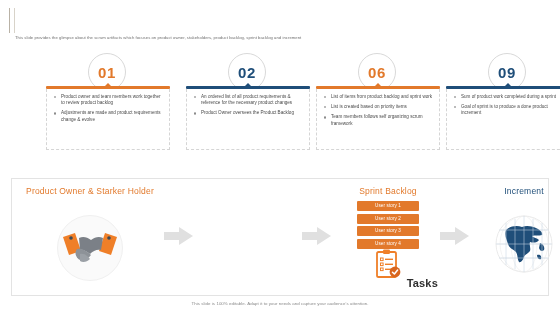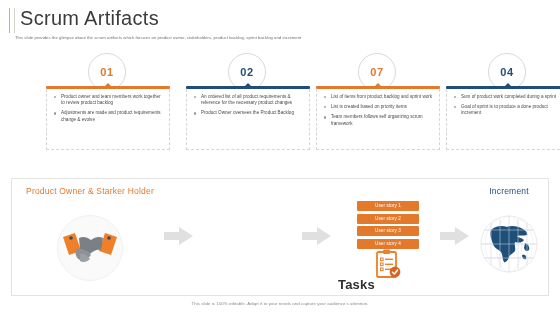--- a/index.html
+++ b/index.html
@@ -27,21 +27,21 @@
     font-size:4.2px;line-height:6px;color:#6f6f6f;letter-spacing:0.05px;
     white-space:nowrap;
   }
   
   .steps{position:absolute;left:0;top:50px;width:560px;height:104px;}
   .step{position:absolute;top:0;width:124px;}
   .step-circle{
     position:absolute;top:3px;left:42px;width:38px;height:38px;border-radius:50%;
     border:1px solid #d9d9d9;background:#fff;box-sizing:border-box;
     display:flex;align-items:center;justify-content:center;
-    font-size:11px;font-weight:600;letter-spacing:0.6px;
+    font-size:15px;font-weight:600;letter-spacing:0.6px;
   }
   .step-bar{
     position:absolute;top:36px;left:0;width:124px;height:3px;border-radius:1px;
   }
   .step-bar:after{
     content:"";position:absolute;left:59px;top:-3px;
     border-left:3px solid transparent;border-right:3px solid transparent;
     border-bottom:3px solid currentColor;
   }
   .step-box{
@@ -83,34 +83,33 @@
   }
   .stories{position:absolute;top:22px;left:0;width:100%;}
   .arrow{position:absolute;top:48px;width:30px;height:18px;}
   .arrow .shaft{position:absolute;left:0;top:5px;width:17px;height:8px;background:#e0e0e0;}
   .arrow .headp{
     position:absolute;left:15px;top:0;width:0;height:0;
     border-top:9px solid transparent;border-bottom:9px solid transparent;
     border-left:14px solid #e0e0e0;
   }
   .tasks-label{
-    position:absolute;top:98px;width:100%;text-align:left;
-    font-size:13px;font-weight:700;color:#2f2f2f;letter-spacing:0.2px;
+    position:absolute;top:98px;width:100%;text-align:right;
+    font-size:11px;font-weight:700;color:#2f2f2f;letter-spacing:0.2px;
   }
   .footer{
     position:absolute;left:0;top:301px;width:560px;text-align:center;
     font-size:4.4px;color:#8a8a8a;letter-spacing:0.05px;
   }
 </style>
 </head>
 <body>
 
 <div class="header">
   <div class="title-accent"></div>
-  <div class="page-title">Scrum Artifacts</div>
   <div class="page-subtitle">This slide provides the glimpse about the scrum artifacts which focuses on product owner, stakeholders, product backlog, sprint backlog and increment</div>
 </div>
 
 <div class="steps">
 
   <div class="step" style="left:46px">
     <div class="step-circle c-orange">01</div>
     <div class="step-bar bg-orange c-orange"></div>
     <div class="step-box">
       <div class="bullet">Product owner and team members work together to review product backlog</div>
@@ -121,31 +120,31 @@
   <div class="step" style="left:186px">
     <div class="step-circle c-blue">02</div>
     <div class="step-bar bg-blue c-blue"></div>
     <div class="step-box">
       <div class="bullet">An ordered list of all product requirements &amp; reference for the necessary product changes</div>
       <div class="bullet">Product Owner oversees the Product Backlog</div>
     </div>
   </div>
 
   <div class="step" style="left:316px">
-    <div class="step-circle c-orange">07</div>
+    <div class="step-circle c-orange">06</div>
     <div class="step-bar bg-orange c-orange"></div>
     <div class="step-box">
       <div class="bullet">List of items from product backlog and sprint work</div>
       <div class="bullet">List is created based on priority items</div>
       <div class="bullet">Team members follows self organizing scrum framework</div>
     </div>
   </div>
 
   <div class="step" style="left:446px">
-    <div class="step-circle c-blue">04</div>
+    <div class="step-circle c-blue">09</div>
     <div class="step-bar bg-blue c-blue"></div>
     <div class="step-box">
       <div class="bullet">Sum of product work completed during a sprint</div>
       <div class="bullet">Goal of sprint is to produce a done product increment</div>
     </div>
   </div>
 
 </div>
 
 <div class="flow">
@@ -171,20 +170,21 @@
       <div class="headp"></div>
   </div>
 
 
   <div class="arrow" style="left:290px">
     <div class="shaft"></div>
       <div class="headp"></div>
   </div>
 
   <div class="flow-col" style="left:326px;width:100px">
+    <div class="flow-head c-orange">Sprint Backlog</div>
     <div class="stories">
       <div class="story bg-orange">User story 1</div>
       <div class="story bg-orange">User story 2</div>
       <div class="story bg-orange">User story 3</div>
       <div class="story bg-orange">User story 4</div>
     </div>
     <div style="position:absolute;left:50%;top:70px;transform:translateX(-50%);">
       <svg width="28" height="30" viewBox="0 0 28 30">
         <rect x="3" y="3" width="19" height="25" rx="1.6" fill="none" stroke="#ef7f28" stroke-width="1.8"></rect>
         <rect x="9" y="0.5" width="7" height="4.5" rx="1.2" fill="#ef7f28"></rect>
@@ -199,21 +199,21 @@
       </svg>
     </div>
     <div class="tasks-label">Tasks</div>
   </div>
 
   <div class="arrow" style="left:428px">
     <div class="shaft"></div>
       <div class="headp"></div>
   </div>
 
-  <div class="flow-col" style="left:462px;width:70px">
+  <div class="flow-col" style="left:477px;width:70px">
     <div class="flow-head c-blue">Increment</div>
     <div style="position:absolute;left:50%;top:34px;transform:translateX(-50%);">
       <svg width="62" height="62" viewBox="0 0 62 62">
         <circle cx="31" cy="31" r="28" fill="none" stroke="#e8e8e8" stroke-width="0.9"></circle>
         <g stroke="#eeeeee" stroke-width="0.7" fill="none">
           <ellipse cx="31" cy="31" rx="13" ry="28"></ellipse>
           <ellipse cx="31" cy="31" rx="24" ry="28"></ellipse>
           <line x1="3" y1="31" x2="59" y2="31"></line>
           <line x1="8" y1="17" x2="54" y2="17"></line>
           <line x1="8" y1="45" x2="54" y2="45"></line>

